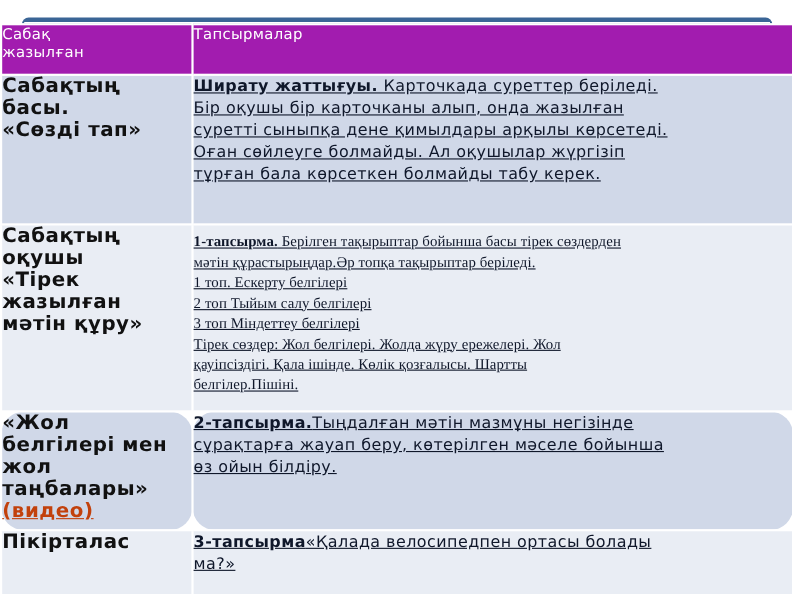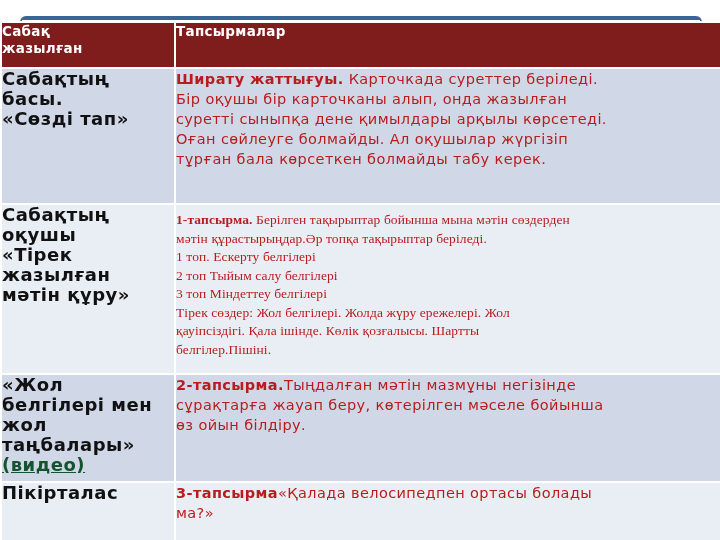--- a/index.html
+++ b/index.html
@@ -19,44 +19,45 @@
     position: absolute; left: 0; top: 21px; width: 720px;
     border-collapse: collapse; table-layout: fixed;
   }
   table.lesson col.c1 { width: 174px; }
   table.lesson col.c2 { width: 546px; }
   table.lesson th, table.lesson td {
     border: 2px solid #ffffff; vertical-align: top; text-align: left;
     padding: 0;
   }
   th.h {
-    background: #7f1d1d; color: #ffffff; font-weight: bold; font-size: 13.5px;
+    background: #a21caf; color: #ffffff; font-weight: normal; font-size: 13.5px;
     height: 44px; line-height: 17px; padding-top: 3px; letter-spacing: 0.3px;
   }
   th.h1 { text-align: center; padding-left: 0; }
   th.h2 { text-align: center; padding-top: 3px; }
   .row-a td { background: #d0d8e8; }
   .row-b td { background: #e9edf4; }
   td.stage {
     font-weight: bold; font-size: 18px; line-height: 20px; color: #111;
     padding: 5px 6px 4px 6px; letter-spacing: 0.5px;
   }
   td.task {
-    font-size: 14.5px; line-height: 20px; color: #b91c1c; padding: 5px 6px 4px 8px;
+    font-size: 14.5px; line-height: 20px; color: #0f172a; padding: 5px 6px 4px 8px;
     letter-spacing: 0.4px;
+    text-decoration: underline;
   }
   td.task.serif {
     font-family: "Liberation Serif", serif; font-size: 13.5px; line-height: 18.5px;
     letter-spacing: 0.1px; padding-top: 6px;
   }
   .b { font-weight: bold; }
-  a.video-link { color: #14532d; text-decoration: underline; font-weight: bold; }
+  a.video-link { color: #c2410c; text-decoration: underline; font-weight: bold; }
   .r1 td { height: 134px; }
   .r2 td { height: 162px; }
-  .r3 td { height: 106px; }
+  .r3 td { height: 106px; border-radius: 21px; }
   .r4 td { height: 66px; }
   .line { display: block; }
 </style>
 </head>
 <body>
 
 <div class="top-frame"></div>
 <div class="top-frame-line"></div>
 
 <table class="lesson">
@@ -90,21 +91,21 @@
     </tr>
     <tr class="row-b r2">
       <td class="stage">
         <span class="line">Сабақтың</span>
         <span class="line">оқушы</span>
         <span class="line">«Тірек</span>
         <span class="line">жазылған</span>
         <span class="line">мәтін құру»</span>
       </td>
       <td class="task serif">
-        <span class="line"><span class="b">1-тапсырма.</span><span> Берілген тақырыптар бойынша мына мәтін сөздерден</span></span>
+        <span class="line"><span class="b">1-тапсырма.</span><span> Берілген тақырыптар бойынша басы тірек сөздерден</span></span>
         <span class="line">мәтін құрастырыңдар.Әр топқа тақырыптар беріледі.</span>
         <span class="line">1 топ. Ескерту белгілері</span>
         <span class="line">2 топ Тыйым салу белгілері</span>
         <span class="line">3 топ Міндеттеу белгілері</span>
         <span class="line">Тірек сөздер:  Жол белгілері. Жолда жүру ережелері. Жол</span>
         <span class="line">қауіпсіздігі. Қала ішінде. Көлік қозғалысы. Шартты</span>
         <span class="line">белгілер.Пішіні.</span>
       </td>
     </tr>
     <tr class="row-a r3">

